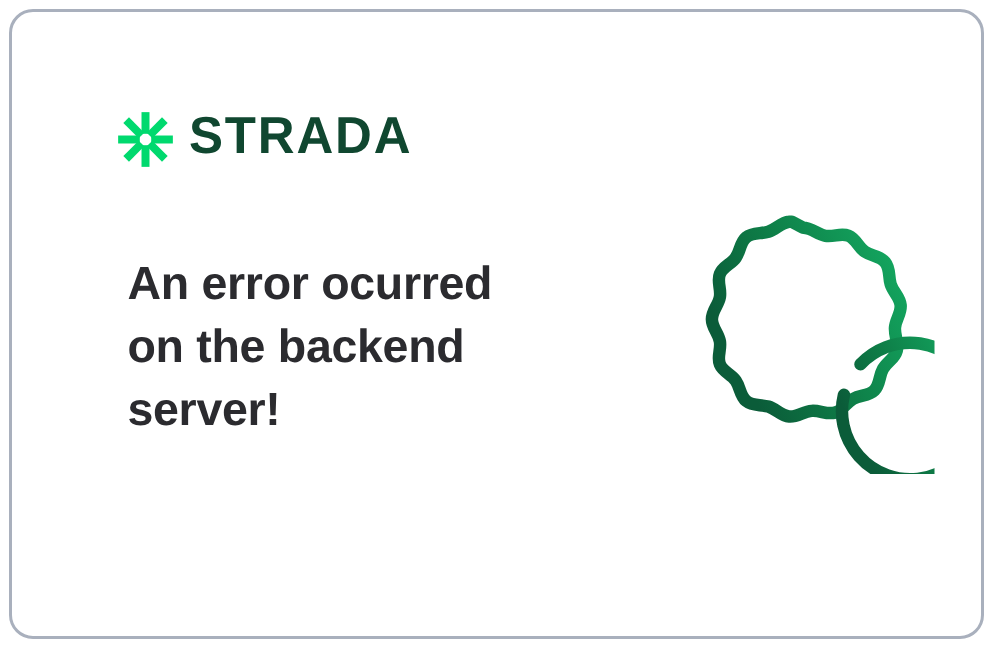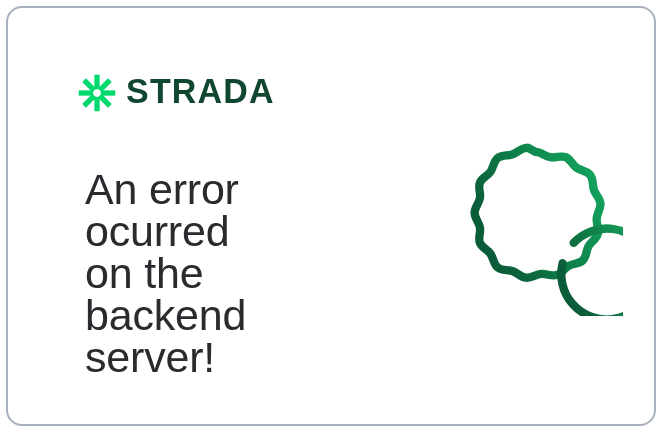--- a/index.html
+++ b/index.html
@@ -63,22 +63,22 @@
     transform-origin: left center;
   }
 
   
   .headline {
     position: absolute;
     left: 77px;
     top: 160px;
     width: 290px;
     font-family: "Liberation Sans", sans-serif;
-    font-size: 43px;
-    font-weight: 400;
+    font-size: 31px;
+    font-weight: 700;
     line-height: 42px;
     letter-spacing: -0.2px;
     color: #2b2b2f;
     white-space: pre-line;
   }
 
   
   .gear-wrap {
     position: absolute;
     left: 440px;

